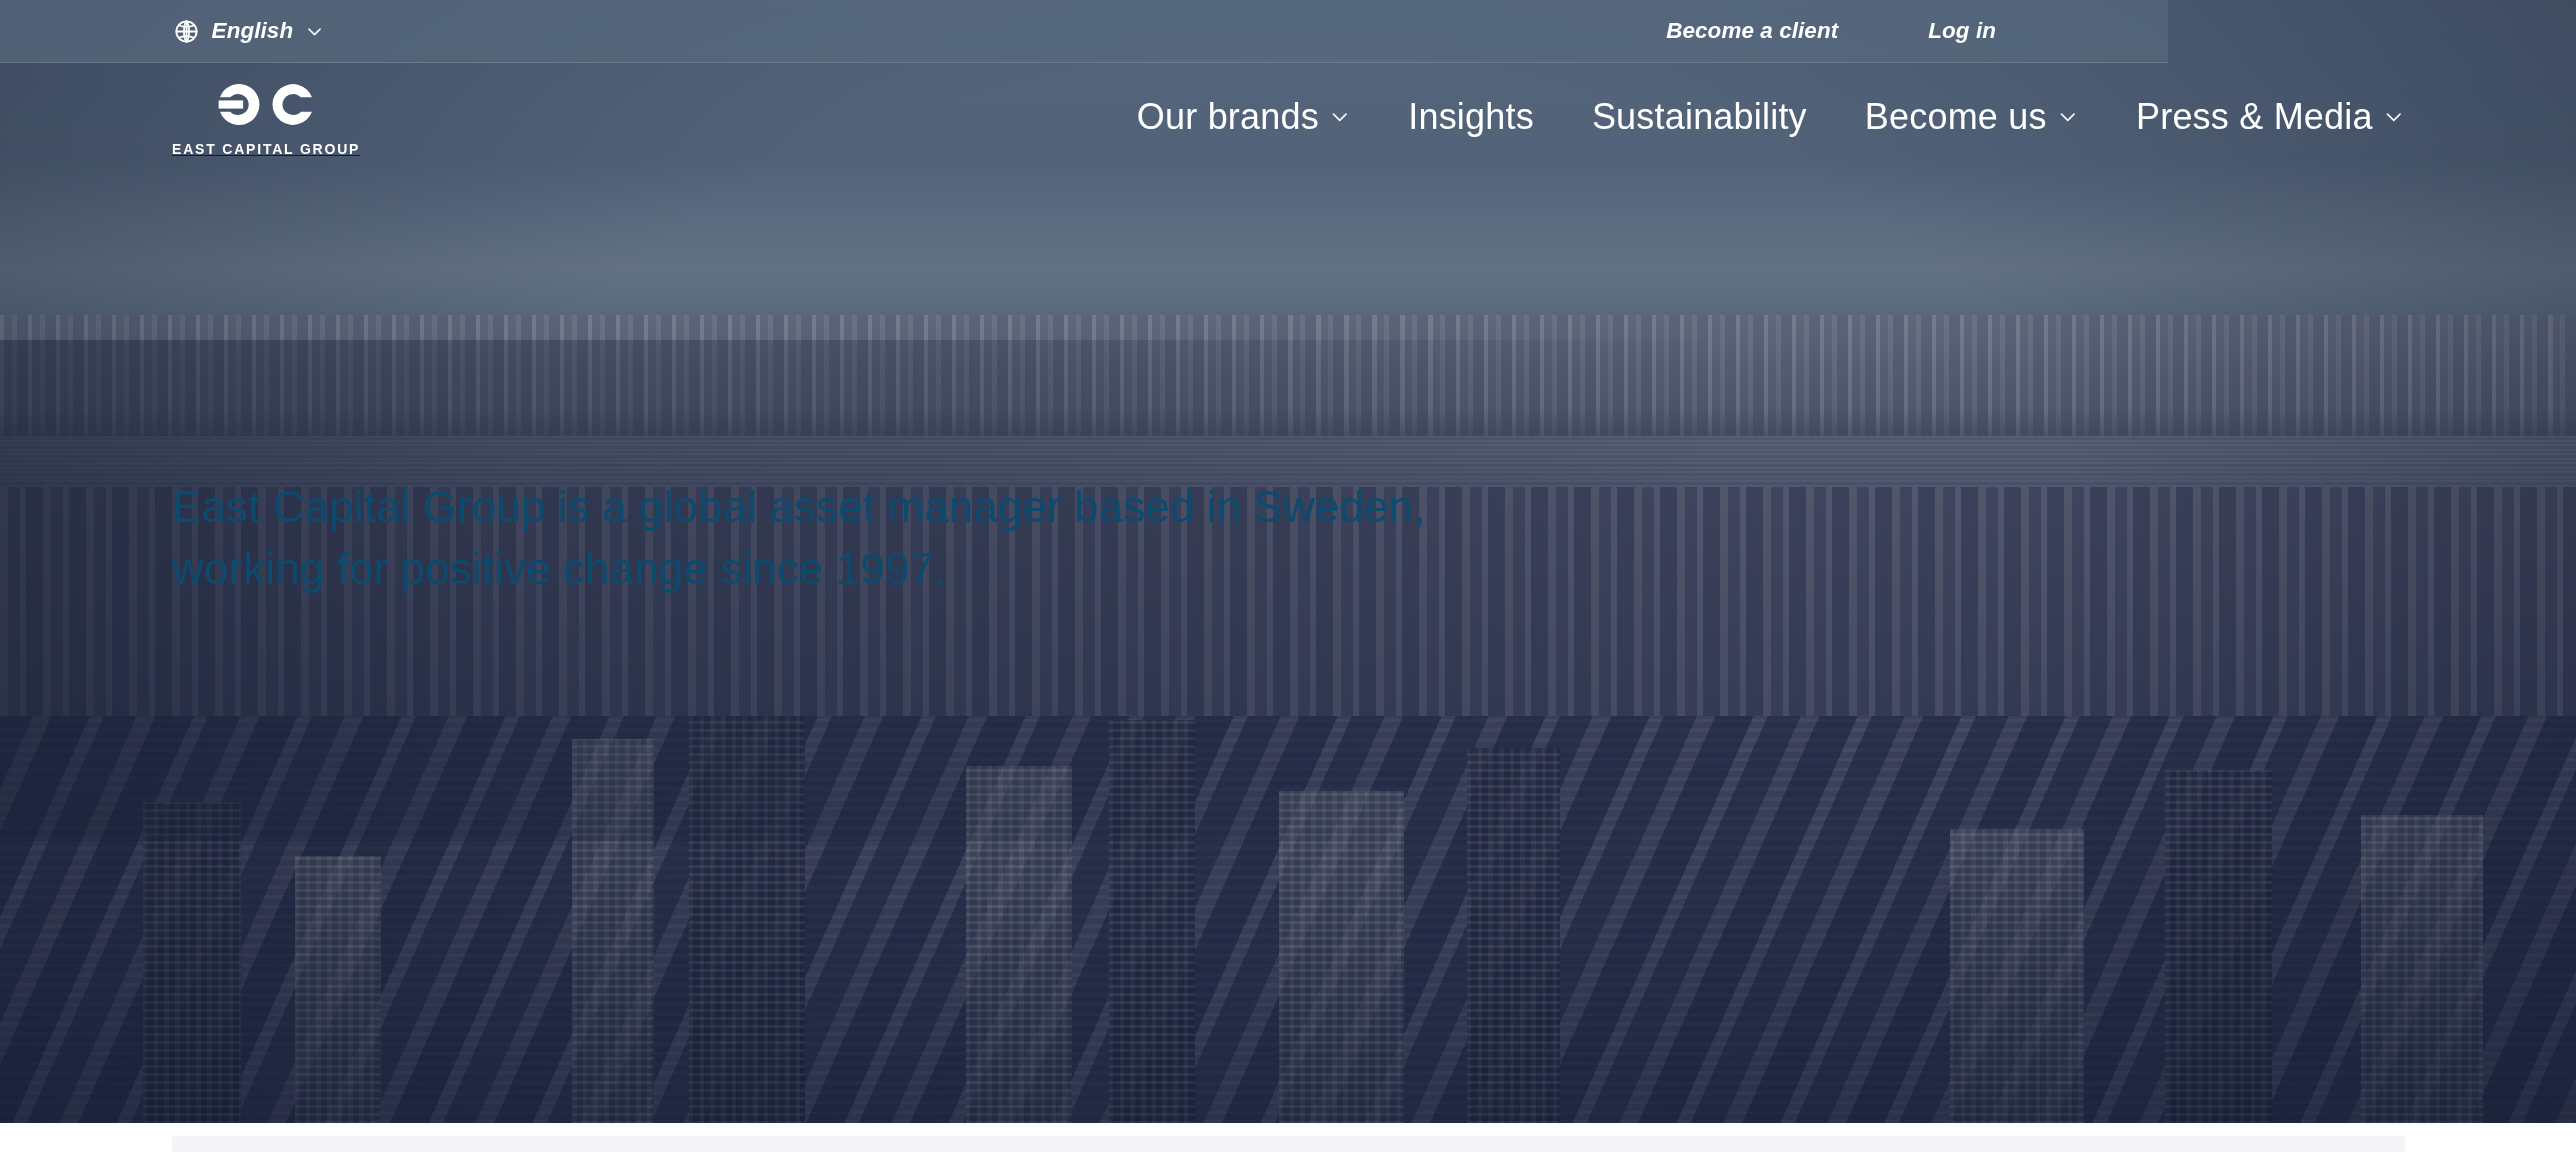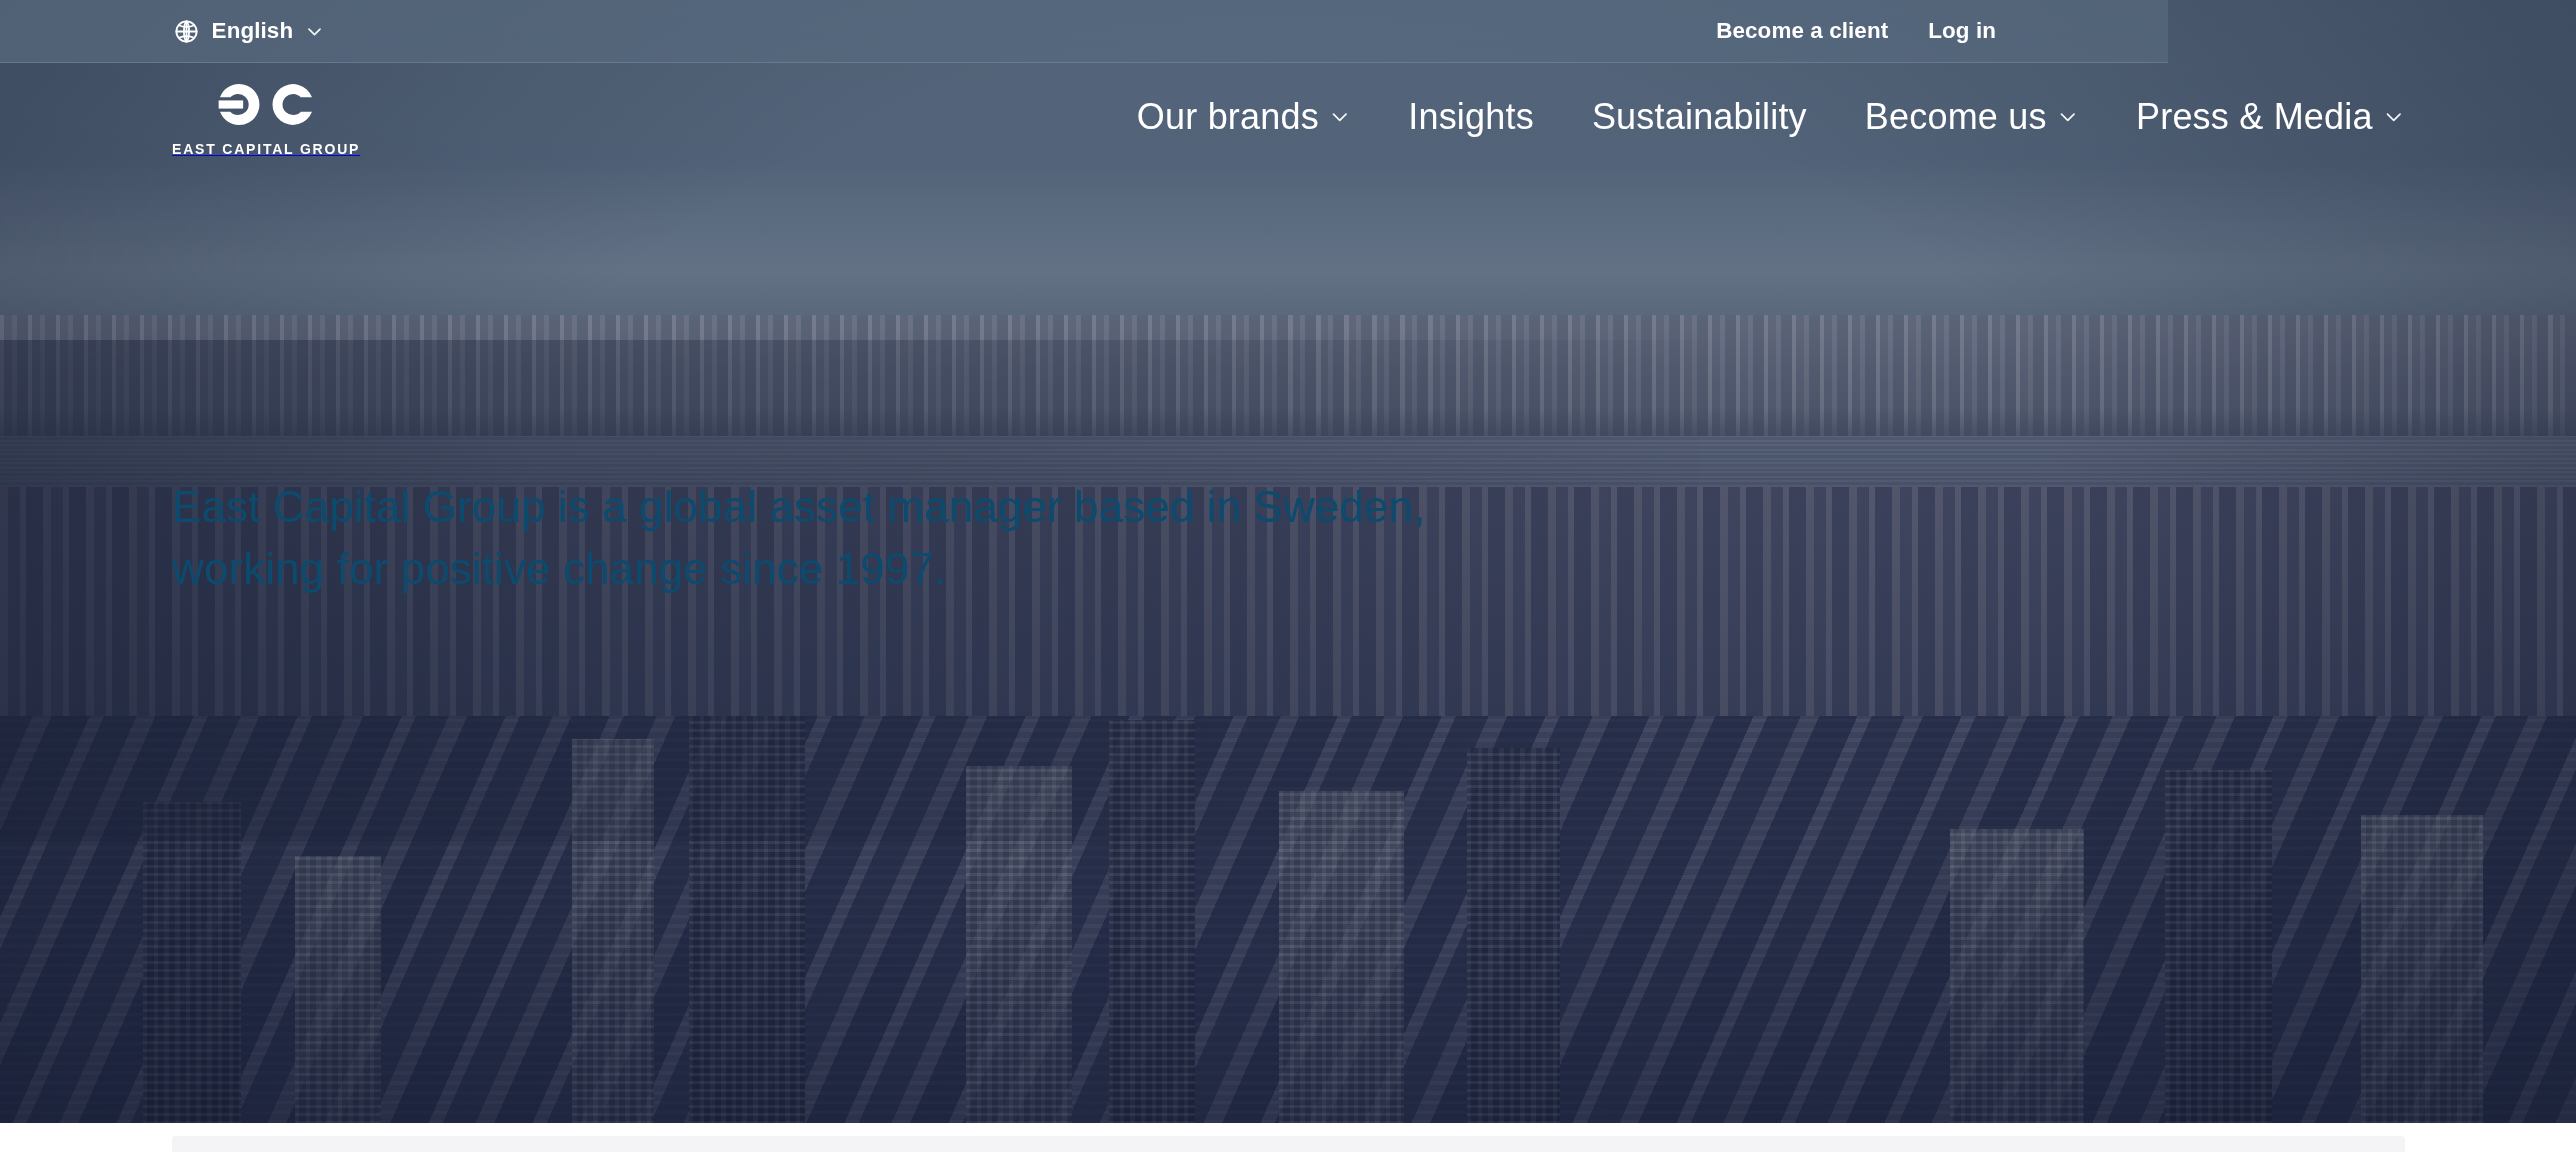--- a/index.html
+++ b/index.html
@@ -109,34 +109,35 @@
     background:linear-gradient(100deg, rgba(24,32,54,.42) 0%, rgba(24,32,54,.22) 55%, rgba(24,32,54,0) 100%);
   }
 
   
   .topbar {
     position:absolute; left:0; top:0; width:2168px; height:63px;
     background:rgba(88,105,126,.72);
     border-bottom:0.9px solid rgba(255,255,255,.13);
     display:flex; align-items:center;
     z-index:20;
+    font-style:italic;
   }
   .lang {
     display:flex; align-items:center; gap:11.6px;
     margin-left:173px; cursor:pointer;
   }
   .globe-icon { width:27px; height:27px; display:block; }
   .lang-label {
     color:#fff; font-size:22.4px; font-weight:700; letter-spacing:0.1px;
   }
   .chev-sm { width:19px; height:19px; display:block; opacity:.95; }
 
   .topbar-right {
     margin-left:auto; margin-right:172px;
-    display:flex; align-items:center; gap:40px;
+    display:flex; align-items:center; gap:90px;
   }
   .top-link {
     color:#fff; font-size:22.4px; font-weight:700; letter-spacing:0.1px;
     text-decoration:none; white-space:nowrap; cursor:pointer;
   }
 
   
   .header {
     position:absolute; left:0; top:63px; width:2576px; height:107px;
     display:flex; align-items:center; z-index:20;

